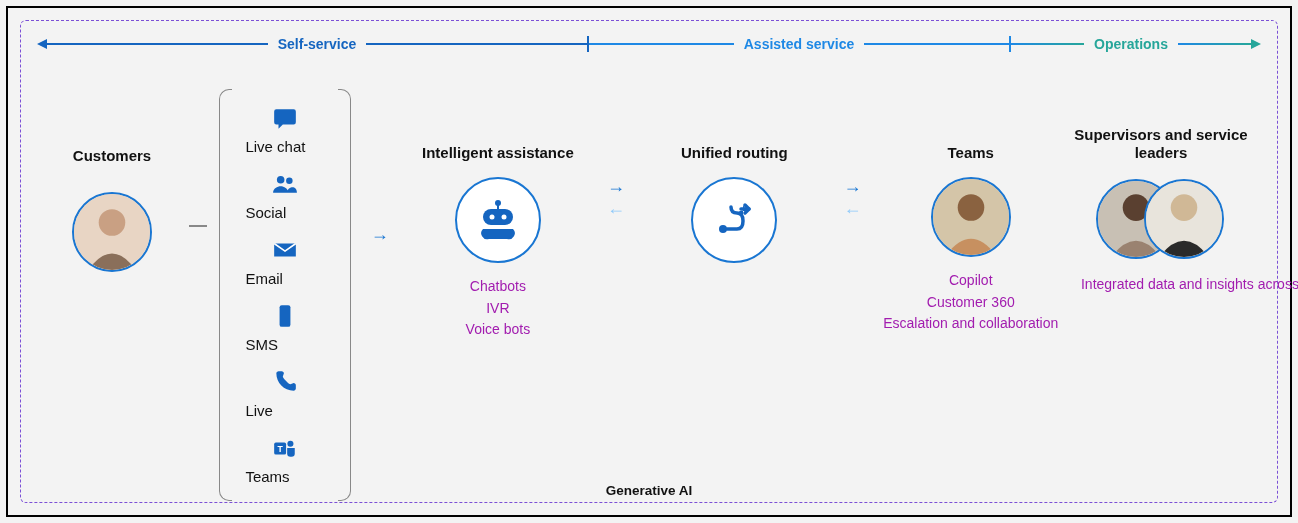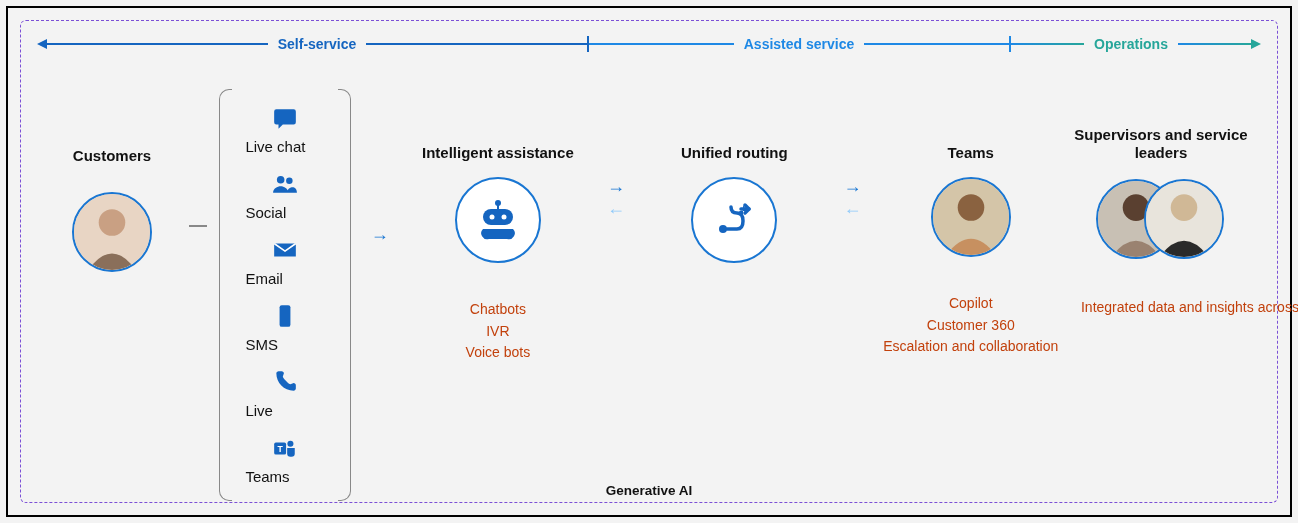--- a/index.html
+++ b/index.html
@@ -98,23 +98,23 @@
 }
 .avatar svg { width: 100%; height: 100%; }
 .icon-circle {
   width: 86px; height: 86px;
   border-radius: 50%;
   border: 2.5px solid #1976d2;
   background: #fff;
   display: flex; align-items: center; justify-content: center;
 }
 .sub-items {
-  margin-top: 36px;
+  margin-top: 13px;
   font-size: 14px;
-  color: #c2410c;
+  color: #a21caf;
   line-height: 1.55;
 }
 .sub-items div { white-space: nowrap; }
 
 
 .channels-box {
   position: relative;
   padding: 8px 22px;
 }
 .channels-box::before,

